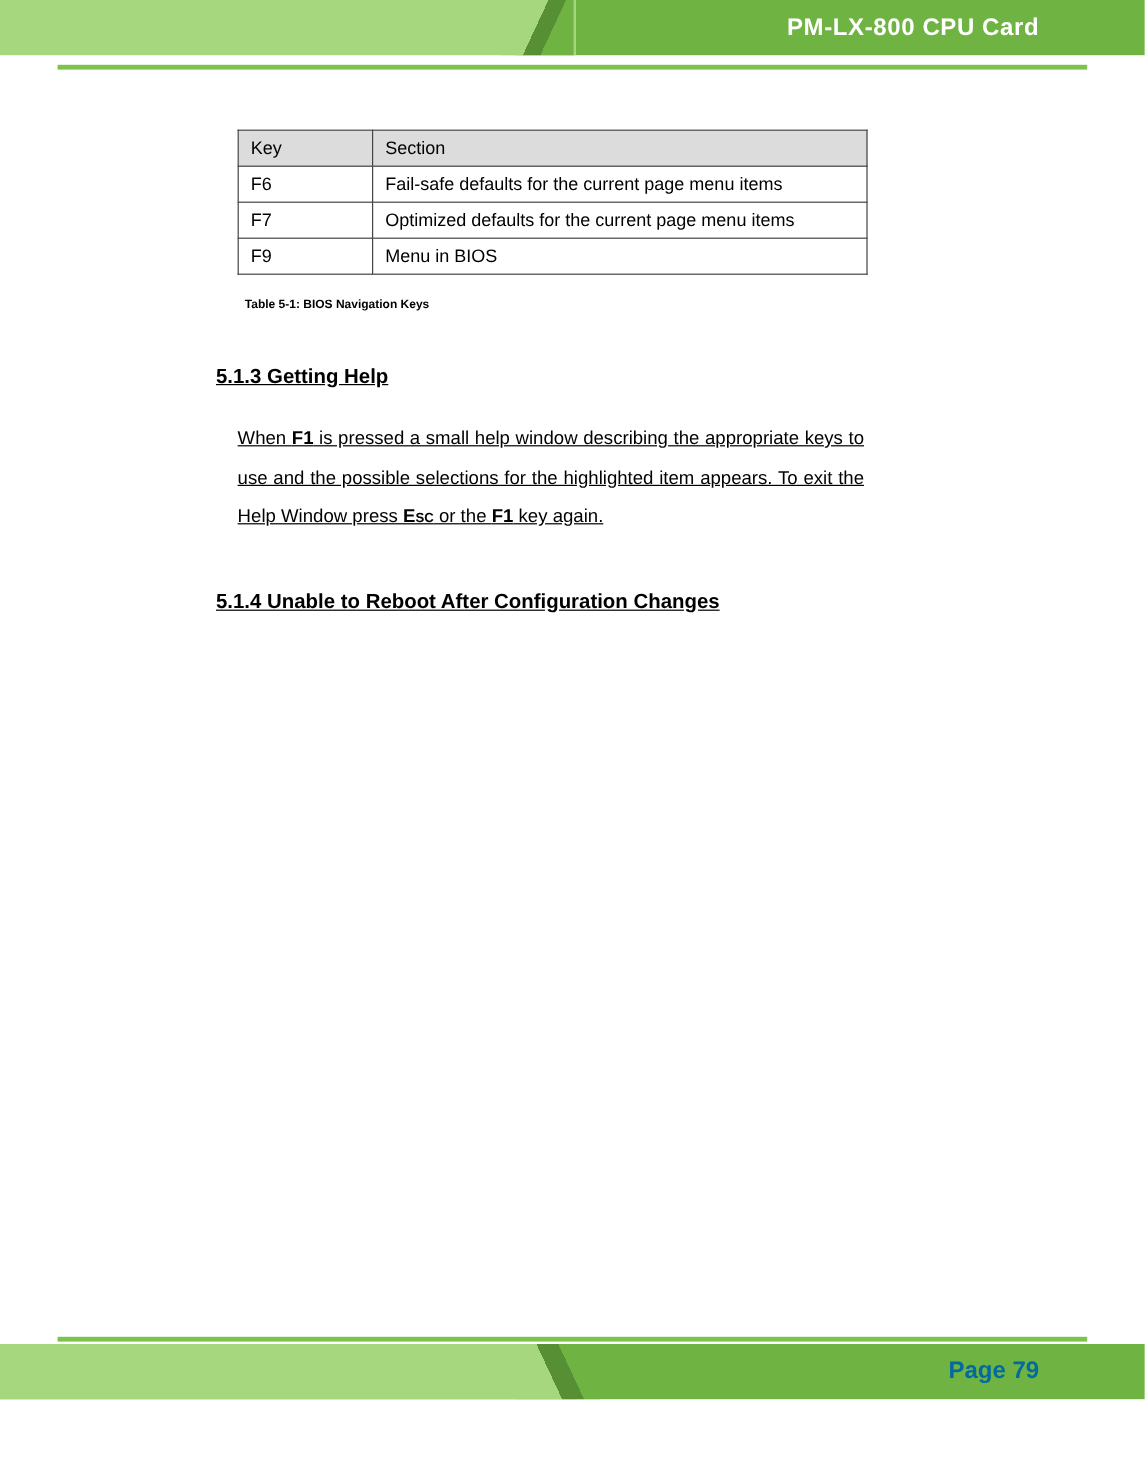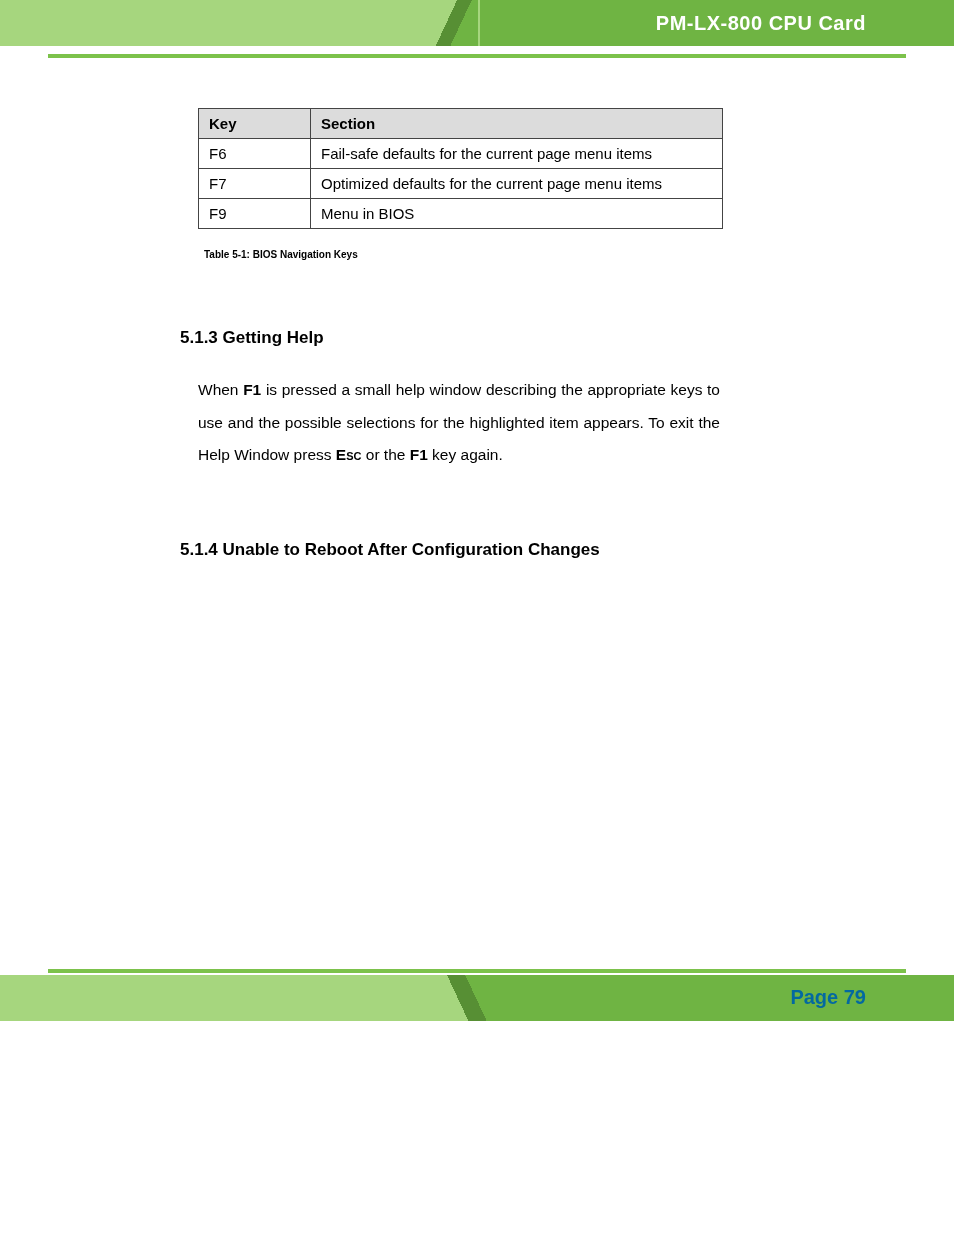--- a/index.html
+++ b/index.html
@@ -1,32 +1,32 @@
 <!DOCTYPE html>
 <html><head>
 <meta charset="utf-8">
 <style>
   * { margin:0; padding:0; box-sizing:border-box; }
   html,body{ width:954px; height:1235px; font-family:Arial,Helvetica,sans-serif; background:#fff; color:#000; }
-  .page{ position:relative; width:954px; height:1021px; }
+  .page{ position:relative; width:954px; height:1166px; }
   .hdr{ position:absolute; top:0; left:0; width:954px; height:46px; }
   .hdr .bar1{ position:absolute; top:0; left:0; width:480px; height:46px; background:#a6d67e; }
   .hdr .bar2{ position:absolute; top:0; left:430px; width:524px; height:46px; background:#6fb443; }
   .hdr .slash{ position:absolute; top:0; left:418px; width:60px; height:46px; background:linear-gradient(115deg,#a6d67e 0 48%, #578f34 48% 66%, #6fb443 66% 100%); }
   .hdr .title{ position:absolute; top:12px; right:88px; font-size:20px; font-weight:bold; color:#fff; letter-spacing:.5px; }
   .accent{ position:absolute; top:54px; left:48px; width:858px; height:4px; background:#7cc24b; }
 
   .content{ position:absolute; top:108px; left:198px; width:530px; }
   table.kf{ border-collapse:collapse; width:525px; font-size:15px; }
   table.kf th, table.kf td{ border:1px solid #444; padding:6px 10px; text-align:left; }
-  table.kf th{ background:#dcdcdc; font-weight:bold; }
+  table.kf th{ background:#dcdcdc; font-weight:normal; }
   table.kf th.key, table.kf td.key{ width:112px; }
   .caption{ font-size:10px; font-weight:bold; margin-top:20px; margin-left:6px; }
 
-  .sec{ margin-top:68px; margin-left:-18px; }
+  .sec{ margin-top:44px; margin-left:-18px;text-decoration:underline; }
   .sec h3{ font-size:17px; font-weight:bold; margin-bottom:26px; }
   .sec p{ font-size:15.5px; line-height:2.1; text-align:justify; margin-left:18px; width:522px; }
   .bold{ font-weight:bold; }
   .smallcaps{ font-variant:small-caps; font-weight:bold; }
 
   .ftr{ position:absolute; bottom:0; left:0; width:954px; height:60px; }
   .ftr .line{ position:absolute; bottom:48px; left:48px; width:858px; height:4px; background:#7cc24b; }
   .ftr .bar{ position:absolute; bottom:0; left:0; width:954px; height:46px; background:#6fb443; }
   .ftr .bar2{ position:absolute; bottom:0; left:0; width:480px; height:46px; background:#a6d67e; }
   .ftr .slash{ position:absolute; bottom:0; left:430px; width:70px; height:46px; background:linear-gradient(65deg,#a6d67e 0 42%, #578f34 42% 62%, #6fb443 62% 100%); }

